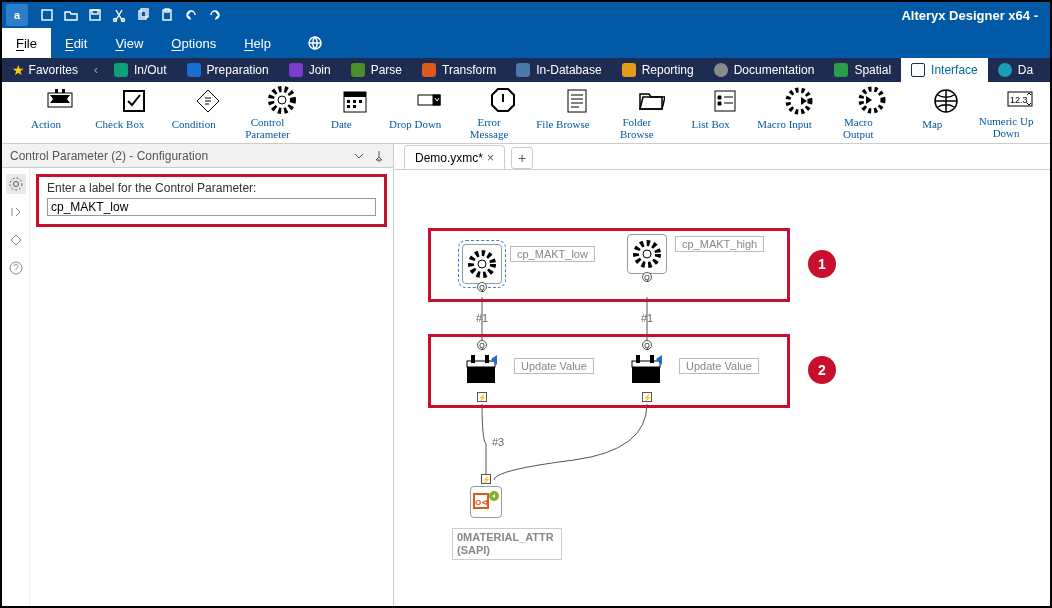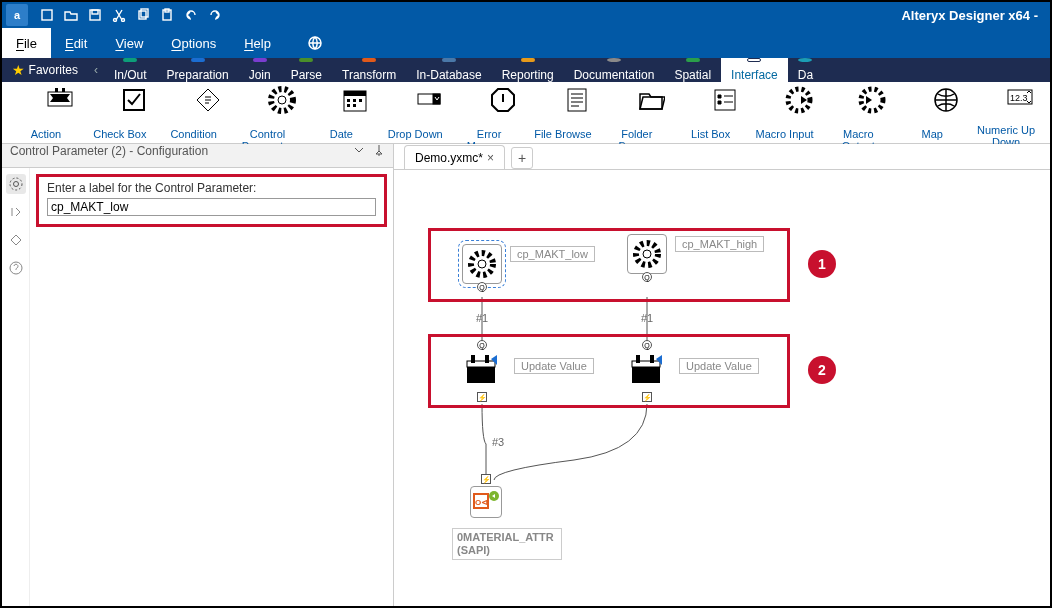--- a/index.html
+++ b/index.html
@@ -16,38 +16,38 @@
 
 .menubar { height:30px; background:#0259a6; display:flex; align-items:center; padding-left:0; }
 .menubar .item { color:#fff; padding:0 14px; height:30px; display:flex; align-items:center; font-size:13px; cursor:pointer; }
 .menubar .item.file { background:#fff; color:#000000; }
 .menubar .globe { margin-left:8px; }
 
 
 .catbar { height:24px; background:#1e2c51; display:flex; align-items:center; font-size:12px; color:#fff; }
 .catbar .fav { display:flex; align-items:center; gap:4px; padding:0 10px; }
 .catbar .arrow { color:#9aa; padding:0 6px; }
-.catbar .cat { display:flex; align-items:center; gap:6px; padding:0 10px; height:24px; cursor:pointer;flex-direction:column; }
+.catbar .cat { display:flex; align-items:center; gap:6px; padding:0 10px; height:24px; cursor:pointer; }
 .catbar .cat .dot { width:14px; height:14px; border-radius:3px; }
 .catbar .cat.active { background:#fff; color:#0369a1; }
 .catbar .cat.active .dot { border:1px solid #1e2c51; }
 .star { color:#ffcc00; font-size:14px; }
 
 
 .ribbon { height:62px; background:#fff; border-bottom:1px solid #ccc; display:flex; padding:4px 8px; gap:2px;}
 .tool { width:72px; display:flex; flex-direction:column; align-items:center; justify-content:flex-start; font-size:11px; color:#0259a6; text-align:center; cursor:pointer; }
 .tool .ticon { width:30px; height:30px; display:flex; align-items:center; justify-content:center;margin-left:28px; }
-.tool .tlabel { line-height:12px; margin-top:14px; }
+.tool .tlabel { line-height:12px; margin-top:2px;font-family:Liberation Serif, serif; }
 
 
 .workspace { flex:1; display:flex; overflow:hidden; }
 
 
 .confpanel { width:392px; border-right:1px solid #ccc; display:flex; flex-direction:column; }
-.confhead { height:24px; background:#f2f2f2; border-bottom:1px solid #ccc; display:flex; padding:0 8px; font-size:12px; color:#555; }
+.confhead { height:24px; background:#f2f2f2; border-bottom:1px solid #ccc; display:flex; align-items:center; padding:0 8px; font-size:12px; color:#555; }
 .confhead .spacer { flex:1; }
 .confhead svg { width:12px; height:12px; stroke:#555; fill:none; margin-left:8px; }
 .confbody { flex:1; display:flex; }
 .conftabs { width:28px; border-right:1px solid #eee; display:flex; flex-direction:column; align-items:center; padding-top:6px; gap:8px; }
 .conftabs .tb { width:20px; height:20px; display:flex; align-items:center; justify-content:center; border-radius:3px; cursor:pointer; }
 .conftabs .tb.active { background:#e8e8e8; }
 .confform { flex:1; padding:6px; }
 .framebox { border:3px solid #c8102e; padding:4px 8px 8px; }
 .formlabel { font-size:12px; color:#333; margin-bottom:2px; }
 .forminput { width:100%; border:1px solid #999; font-size:12px; padding:1px 3px; height:18px; }

